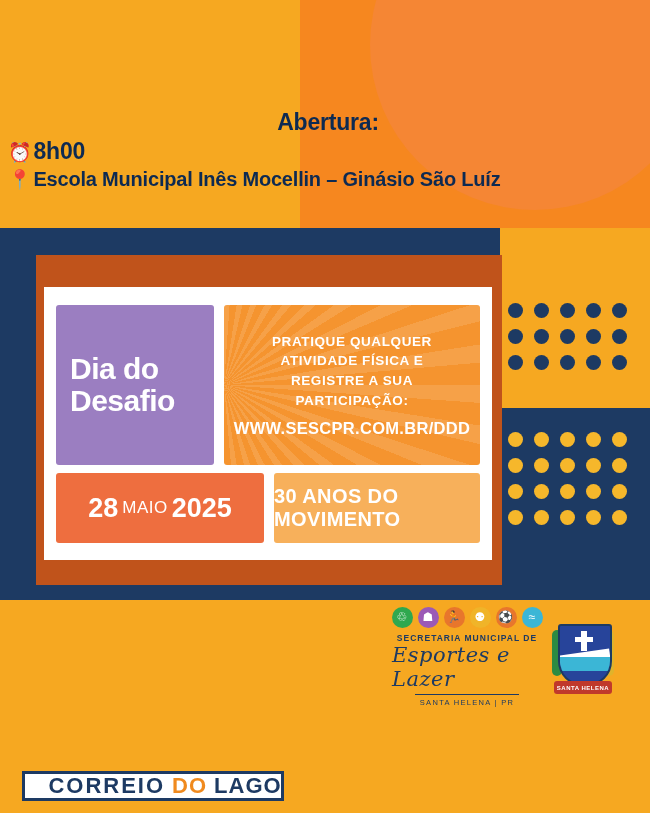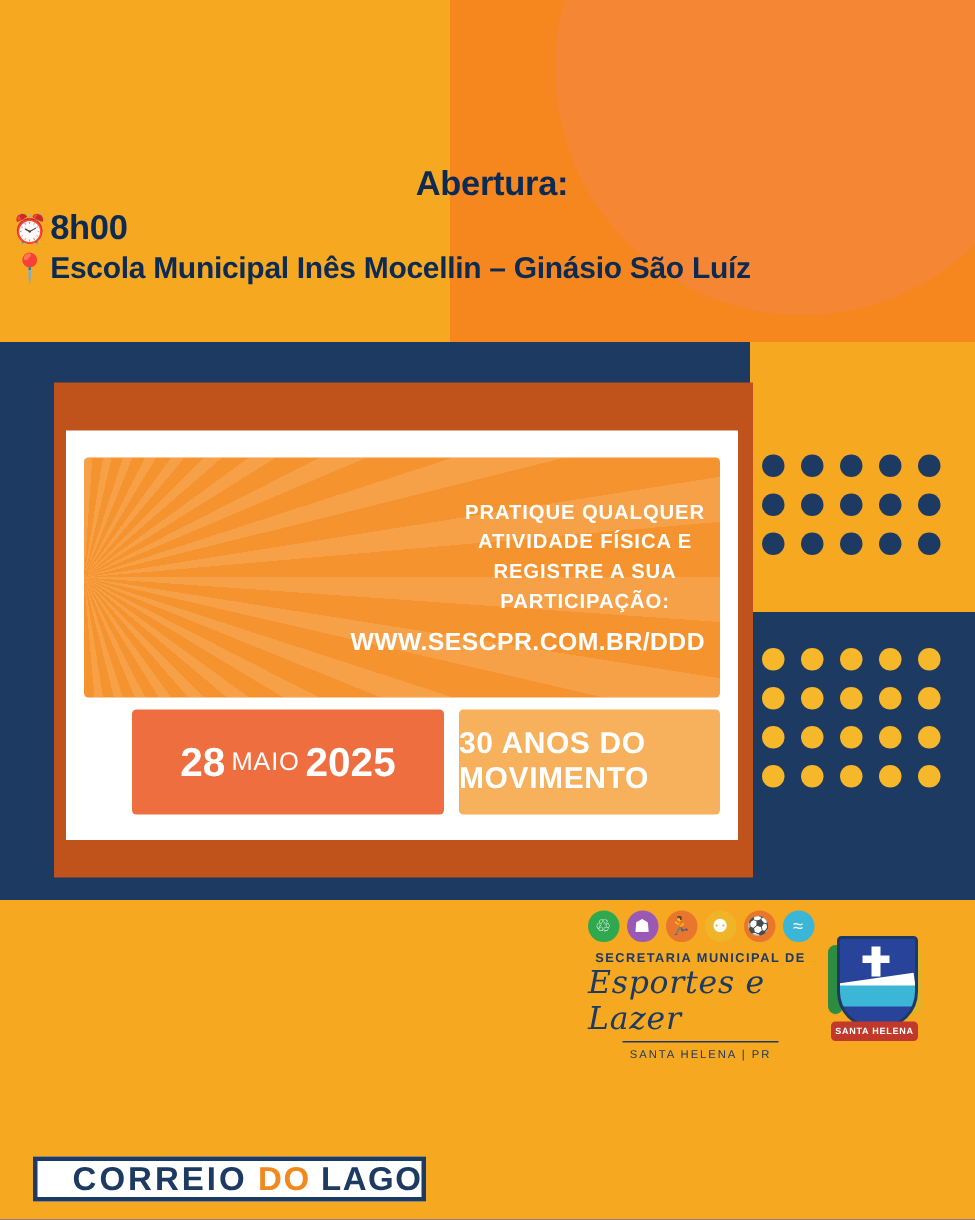--- a/index.html
+++ b/index.html
@@ -155,21 +155,21 @@
     letter-spacing: -0.5px;
   }
   .card-orange {
     flex: 1;
     background: #f5942f;
     border-radius: 3px;
     position: relative;
     overflow: hidden;
     display: flex;
     flex-direction: column;
-    align-items: flex-end;
+    align-items: center;
     justify-content: center;
     box-sizing: border-box;
     padding: 8px 10px;
   }
   .rays {
     position: absolute;
     left: 0; top: 0; right: 0; bottom: 0;
     background:
       repeating-conic-gradient(from 0deg at 0% 50%,
         rgba(255,255,255,0.12) 0deg 4deg,
@@ -202,21 +202,20 @@
   }
   .card-date {
     width: 208px;
     background: #ee6e3f;
     border-radius: 3px;
     display: flex;
     align-items: center;
     justify-content: center;
     color: #ffffff;
     white-space: nowrap;
-    margin-left: 32px;
   }
   .card-date .d-day {
     font-size: 27px;
     font-weight: bold;
   }
   .card-date .d-month {
     font-size: 17px;
     font-weight: normal;
     margin: 0 4px;
     letter-spacing: 0.5px;
@@ -457,20 +456,24 @@
     </div>
     <div class="header-line header-place">
       <span class="inline-icon">📍</span><span>Escola Municipal Inês Mocellin – Ginásio São Luíz</span>
     </div>
   </div>
 
   <div class="banner-shadow"></div>
   <div class="banner-inner"></div>
 
   <div class="banner-top">
+    <div class="card-purple">
+      <div class="title" style="white-space:pre-line">Dia do
+Desafio</div>
+    </div>
     <div class="card-orange">
       <div class="rays"></div>
       <div class="promo" style="white-space:pre-line">PRATIQUE  QUALQUER
 ATIVIDADE FÍSICA E
 REGISTRE A SUA
 PARTICIPAÇÃO:</div>
       <div class="url">WWW.SESCPR.COM.BR/DDD</div>
     </div>
   </div>
 

